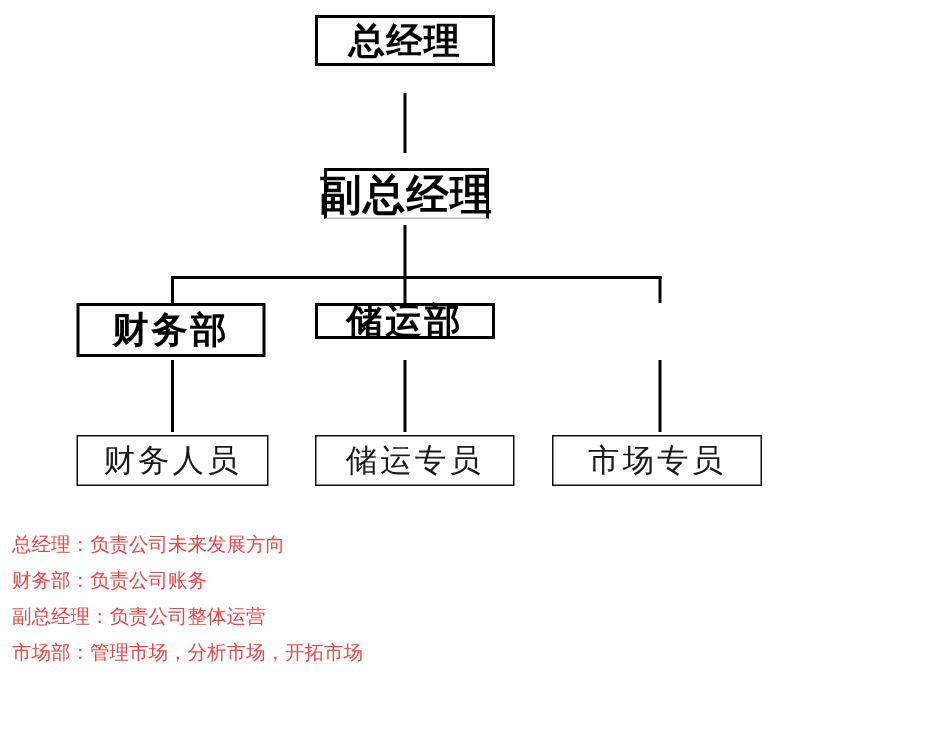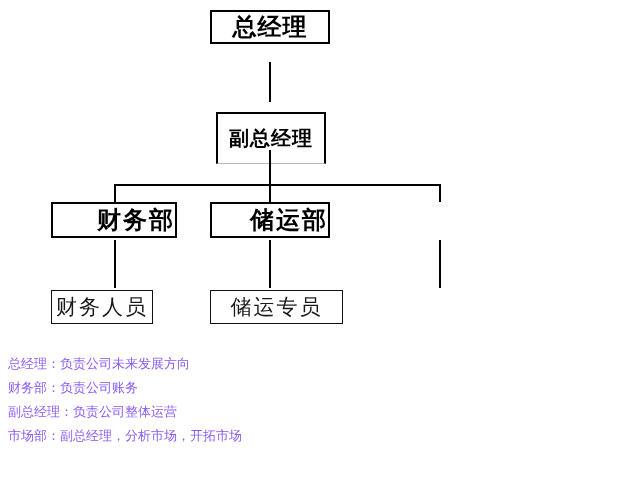--- a/index.html
+++ b/index.html
@@ -35,21 +35,20 @@
     font-weight: 700;
     letter-spacing: 1px;
     text-align: right;
   }
   
   .node.tier-b {
     border: 2.5px solid #000000;
     font-family: "DejaVu Sans", "Liberation Sans", sans-serif;
     font-weight: 700;
     letter-spacing: 2px;
-    justify-content: flex-end;
   }
   
   .node.tier-c {
     border: 1.5px solid #111111;
     font-family: "DejaVu Serif", "Liberation Serif", serif;
     font-weight: 400;
     letter-spacing: 2px;
     color: #1a1a1a;
   }
   
@@ -69,65 +68,68 @@
   #legend {
     position: absolute;
     left: 8px;
     top: 352px;
     width: 600px;
   }
   .legend-line {
     font-family: "DejaVu Sans", "Liberation Sans", sans-serif;
     font-size: 13px;
     line-height: 24px;
-    color: #8b5cf6;
+    color: #ef4444;
     white-space: nowrap;
   }
 </style>
 </head>
 <body>
 
 <div id="page">
 
   <div class="node tier-a" style="left:210px; top:10px; width:120px; height:34px; font-size:24px;">
     <span>总经理</span>
   </div>
 
   <div class="conn v" style="left:269px; top:62px; height:40px;"></div>
 
-  <div class="node tier-a faint-bottom" style="left:216px; top:112px; width:110px; height:52px; font-size:20px;">
+  <div class="node tier-a faint-bottom" style="left:216px; top:112px; width:110px; height:34px; font-size:28px;">
     <span>副总经理</span>
   </div>
 
   <div class="conn v" style="left:269px; top:150px; height:34px;"></div>
 
   <div class="conn h" style="left:114px; top:184px; width:327px;"></div>
 
   <div class="conn v" style="left:114px; top:184px; height:18px;"></div>
   <div class="conn v" style="left:269px; top:184px; height:18px;"></div>
   <div class="conn v" style="left:439px; top:184px; height:18px;"></div>
 
   <div class="node tier-b" style="left:51px; top:202px; width:126px; height:36px; font-size:24px;">
     <span>财务部</span>
   </div>
-  <div class="node tier-b" style="left:210px; top:202px; width:120px; height:36px; font-size:24px;">
+  <div class="node tier-b" style="left:210px; top:202px; width:120px; height:24px; font-size:24px;">
     <span>储运部</span>
   </div>
 
   <div class="conn v" style="left:114px; top:240px; height:48px;"></div>
   <div class="conn v" style="left:269px; top:240px; height:48px;"></div>
   <div class="conn v" style="left:439px; top:240px; height:48px;"></div>
 
-  <div class="node tier-c" style="left:51px; top:290px; width:102px; height:34px; font-size:21px;">
+  <div class="node tier-c" style="left:51px; top:290px; width:128px; height:34px; font-size:21px;">
     <span>财务人员</span>
   </div>
   <div class="node tier-c" style="left:210px; top:290px; width:133px; height:34px; font-size:21px;">
     <span>储运专员</span>
+  </div>
+  <div class="node tier-c" style="left:368px; top:290px; width:140px; height:34px; font-size:21px;">
+    <span>市场专员</span>
   </div>
 
   <div id="legend">
     <div class="legend-line">总经理：负责公司未来发展方向</div>
     <div class="legend-line">财务部：负责公司账务</div>
     <div class="legend-line">副总经理：负责公司整体运营</div>
-    <div class="legend-line">市场部：副总经理，分析市场，开拓市场</div>
+    <div class="legend-line">市场部：管理市场，分析市场，开拓市场</div>
   </div>
 
 </div>
 
 </body></html>

